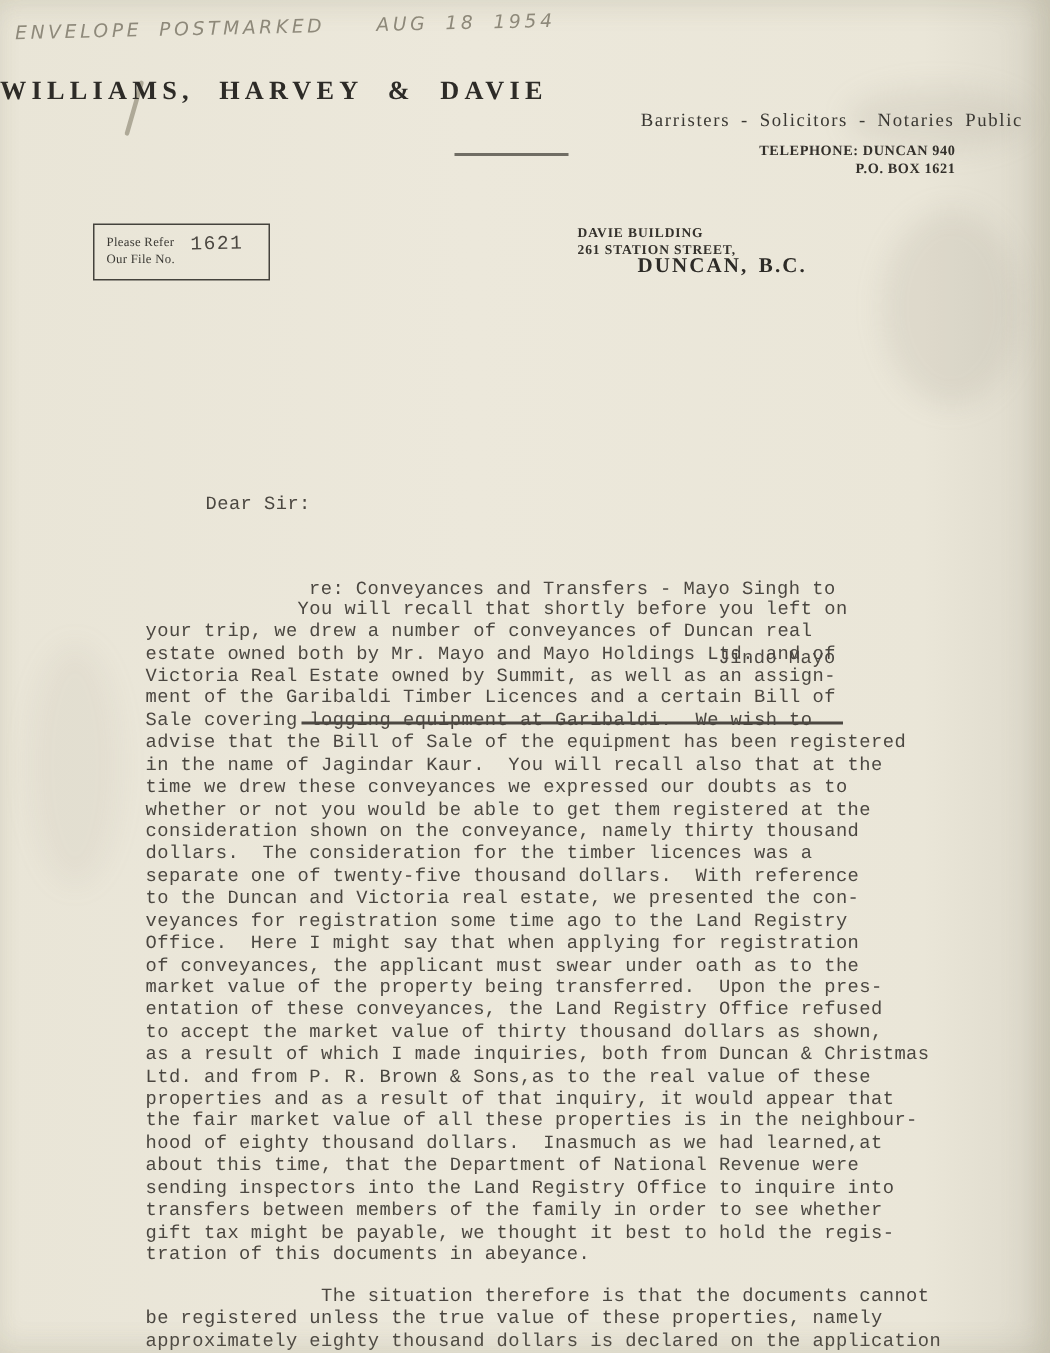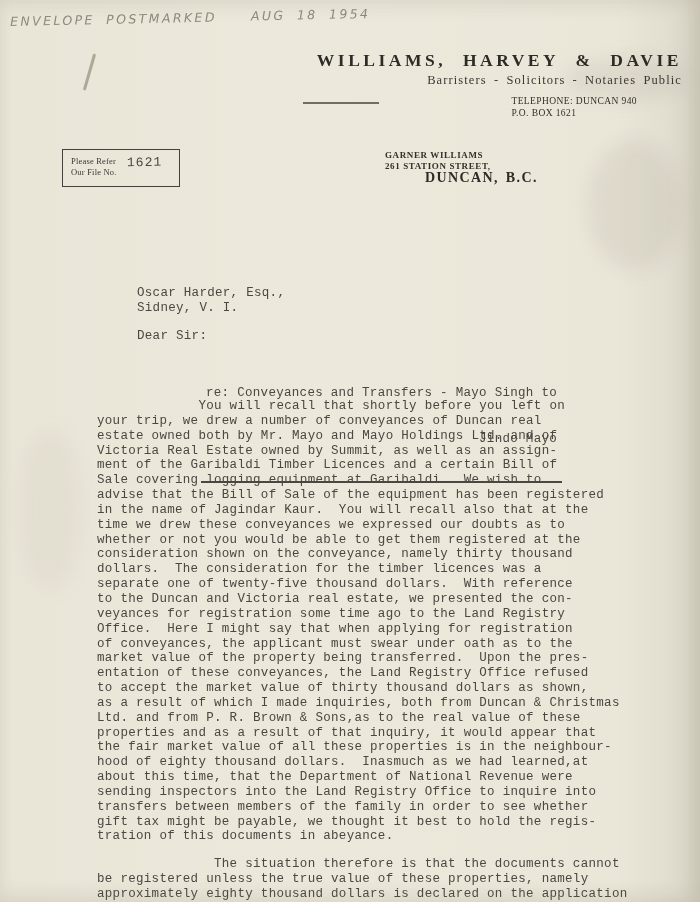--- a/index.html
+++ b/index.html
@@ -24,41 +24,41 @@
     font:italic 12.5px "DejaVu Sans",sans-serif;
     color:#8f8a7b;letter-spacing:2.4px;word-spacing:5px;
     transform:rotate(-1.3deg);white-space:pre;
   }
   .slash{
     position:absolute;left:88px;top:53px;width:2.5px;height:38px;
     background:#a39d8c;transform:rotate(16deg);border-radius:2px;opacity:.85;
   }
 
   .firm-name{
-    position:absolute;top:50px;left:0;width:682px;text-align:right;
+    position:absolute;top:50px;left:0;width:682px;text-align:left;
     font-weight:bold;font-size:17.5px;letter-spacing:3.5px;word-spacing:9px;
     color:#2d2b27;
   }
   .firm-sub{
     position:absolute;top:73px;left:0;width:682px;text-align:right;
     font-size:12.5px;letter-spacing:1.1px;word-spacing:3px;
     color:#3a3833;
   }
   .hdr-divider{
     position:absolute;left:303px;top:102px;width:76px;height:2px;
     background:#5a574f;opacity:.85;
   }
   .partners{
     position:absolute;left:63px;top:96px;
     font-weight:bold;font-size:9.5px;line-height:11.5px;letter-spacing:.4px;
     color:#33302b;
   }
   .contact{
-    position:absolute;right:63px;top:96px;text-align:left;
-    font-weight:normal;font-size:9.5px;line-height:11.5px;letter-spacing:.4px;
+    position:absolute;right:63px;top:96px;text-align:right;
+    font-weight:bold;font-size:9.5px;line-height:11.5px;letter-spacing:.4px;
     color:#33302b;
   }
   .filebox{
     position:absolute;left:62px;top:149px;width:118px;height:38px;
     border:1.5px solid #44423c;box-sizing:border-box;padding-left:44px;
   }
   .filebox .lbl{
     position:absolute;left:8px;top:6px;
     font-size:8.5px;line-height:10.5px;color:#3a3833;letter-spacing:.2px;
   }
@@ -116,27 +116,25 @@
     <div>P.O. BOX 1621</div>
   </div>
 
   <div class="filebox">
     <div class="lbl" style="white-space:pre;">Please Refer
 Our File No.</div>
     <div class="num">1621</div>
   </div>
 
   <div class="garner">
-    <div>GARNER WILLIAMS</div>
+    <div>DAVIE BUILDING</div>
     <div>261 STATION STREET,</div>
   </div>
   <div class="duncan">DUNCAN, B.C.</div>
 
-  <div class="typed recipient">Oscar Harder, Esq.,
-Sidney, V. I.</div>
   <div class="typed salutation">Dear Sir:</div>
 
   <div class="typed subject">
     <div>re: Conveyances and Transfers - Mayo Singh to</div>
     <div class="l2">Jindo Mayo</div>
   </div>
 
   <div class="typed para1">             You will recall that shortly before you left on
 your trip, we drew a number of conveyances of Duncan real
 estate owned both by Mr. Mayo and Mayo Holdings Ltd. and of

